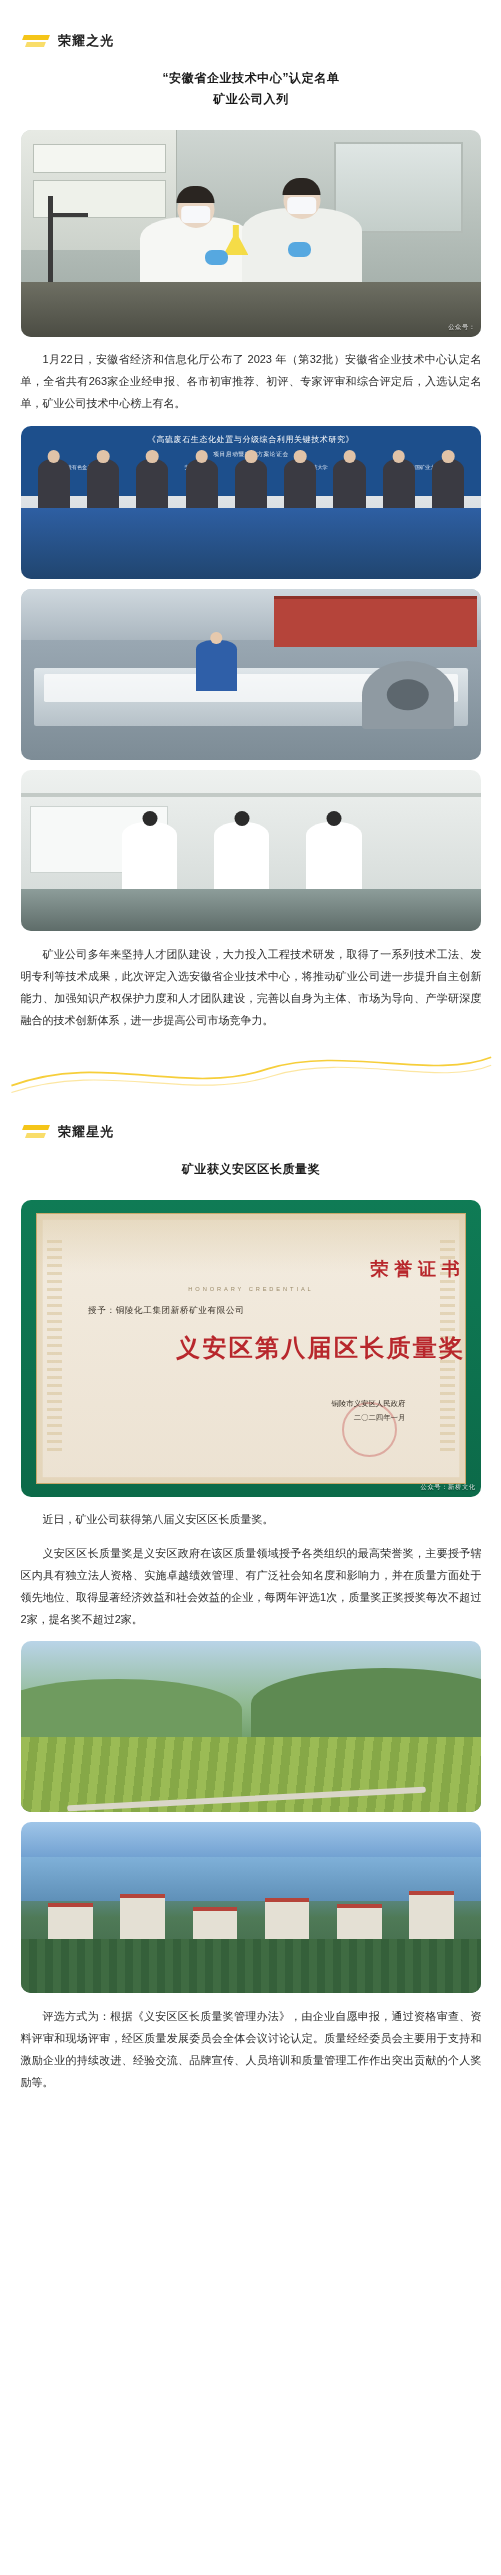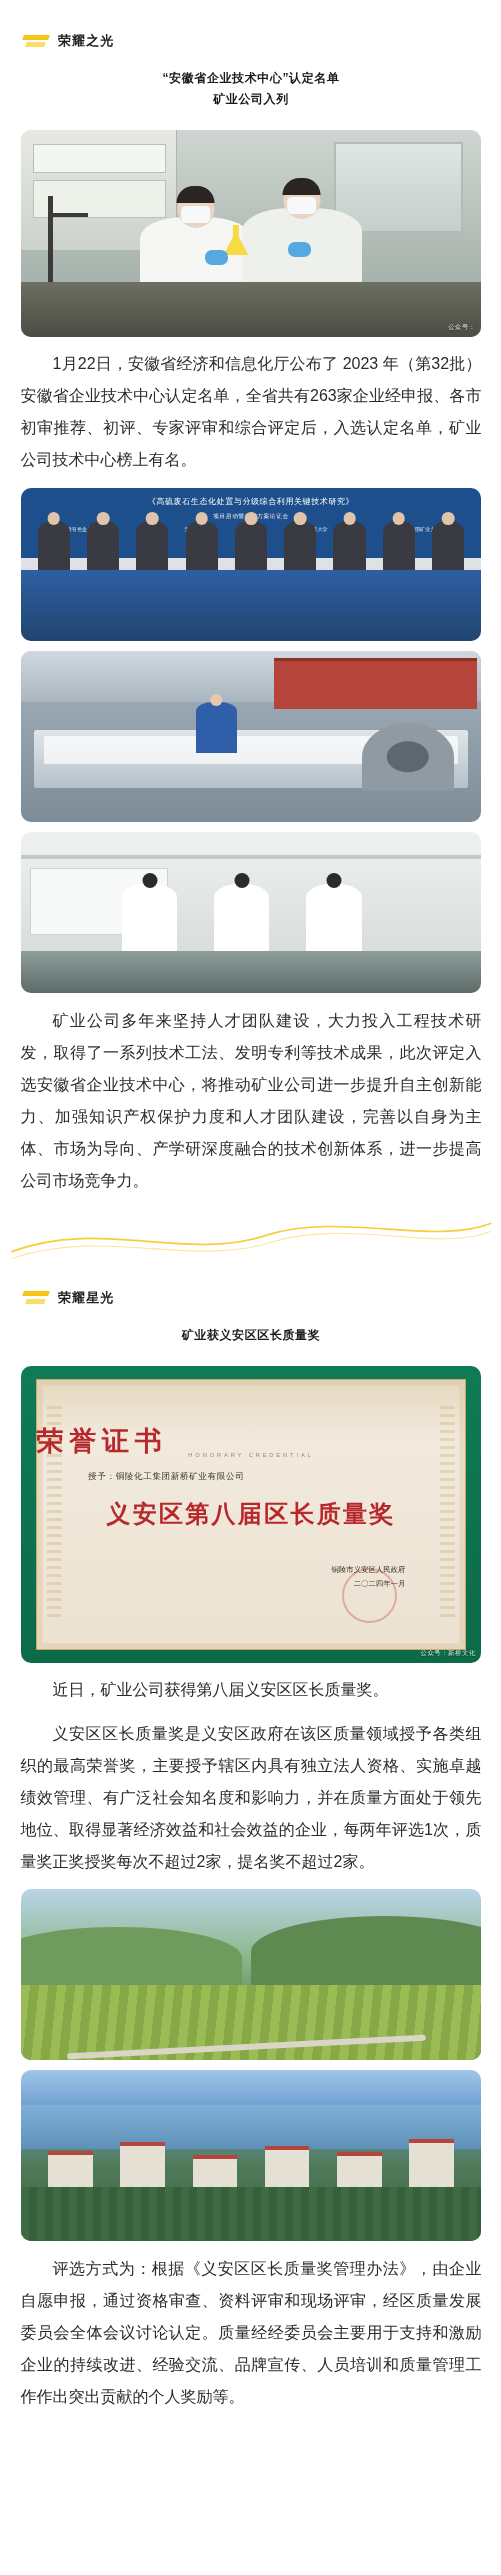--- a/index.html
+++ b/index.html
@@ -58,21 +58,21 @@
     font-size: 12px;
     font-weight: bold;
     color: #1a1a1a;
     line-height: 1.7;
     padding: 3.4px 34px 10.3px 34px;
     letter-spacing: 0.6px;
   }
   .article-title .ln { display: block; }
   
   .para {
-    font-size: 16px;
+    font-size: 11px;
     line-height: 2.0;
     color: #2b2b2b;
     text-align: justify;
     padding: 0 20.6px;
     margin: 11.4px 0;
     text-indent: 2em;
   }
   
   .imgbox {
     margin: 10.3px 20.6px;
@@ -259,36 +259,36 @@
     border: 1.7px solid #c9a86b;
     box-shadow: inset 0 0 0 5.7px rgba(201,168,107,0.22);
   }
   .cert-inner .cert-band {
     position:absolute; left:0; right:0; top:0; height:22%;
     background: linear-gradient(180deg,#d8c49c 0%, rgba(243,236,224,0) 100%);
     opacity: .5;
   }
   .cert-title {
     position:absolute; left:0; right:0; top:16%;
-    text-align:left; font-size:27px; font-weight:bold;
+    text-align:right; font-size:18px; font-weight:bold;
     color:#b8272c; letter-spacing:5.7px;
     font-family: "Liberation Serif", serif;
   }
   .cert-sub {
     position:absolute; left:0; right:0; top:27%;
     text-align:center; font-size:5.7px; color:#9a8a6a; letter-spacing:2.9px;
   }
   .cert-line {
     position:absolute; left:12%; top:34%;
     font-size:8.6px; color:#3a332a; letter-spacing:0.6px;
     font-family: "Liberation Serif", serif;
   }
   .cert-award {
     position:absolute; left:0; right:0; top:44%;
-    text-align:center; font-size:24px; font-weight:bold;
+    text-align:right; font-size:24px; font-weight:bold;
     color:#b8272c; letter-spacing:2.3px;
     font-family: "Liberation Serif", serif;
   }
   .cert-org {
     position:absolute; right:14%; top:68%;
     text-align:right; font-size:7.4px; color:#3a332a; line-height:1.9;
     font-family: "Liberation Serif", serif;
   }
   .cert-seal {
     position:absolute; right:16%; top:70%;

